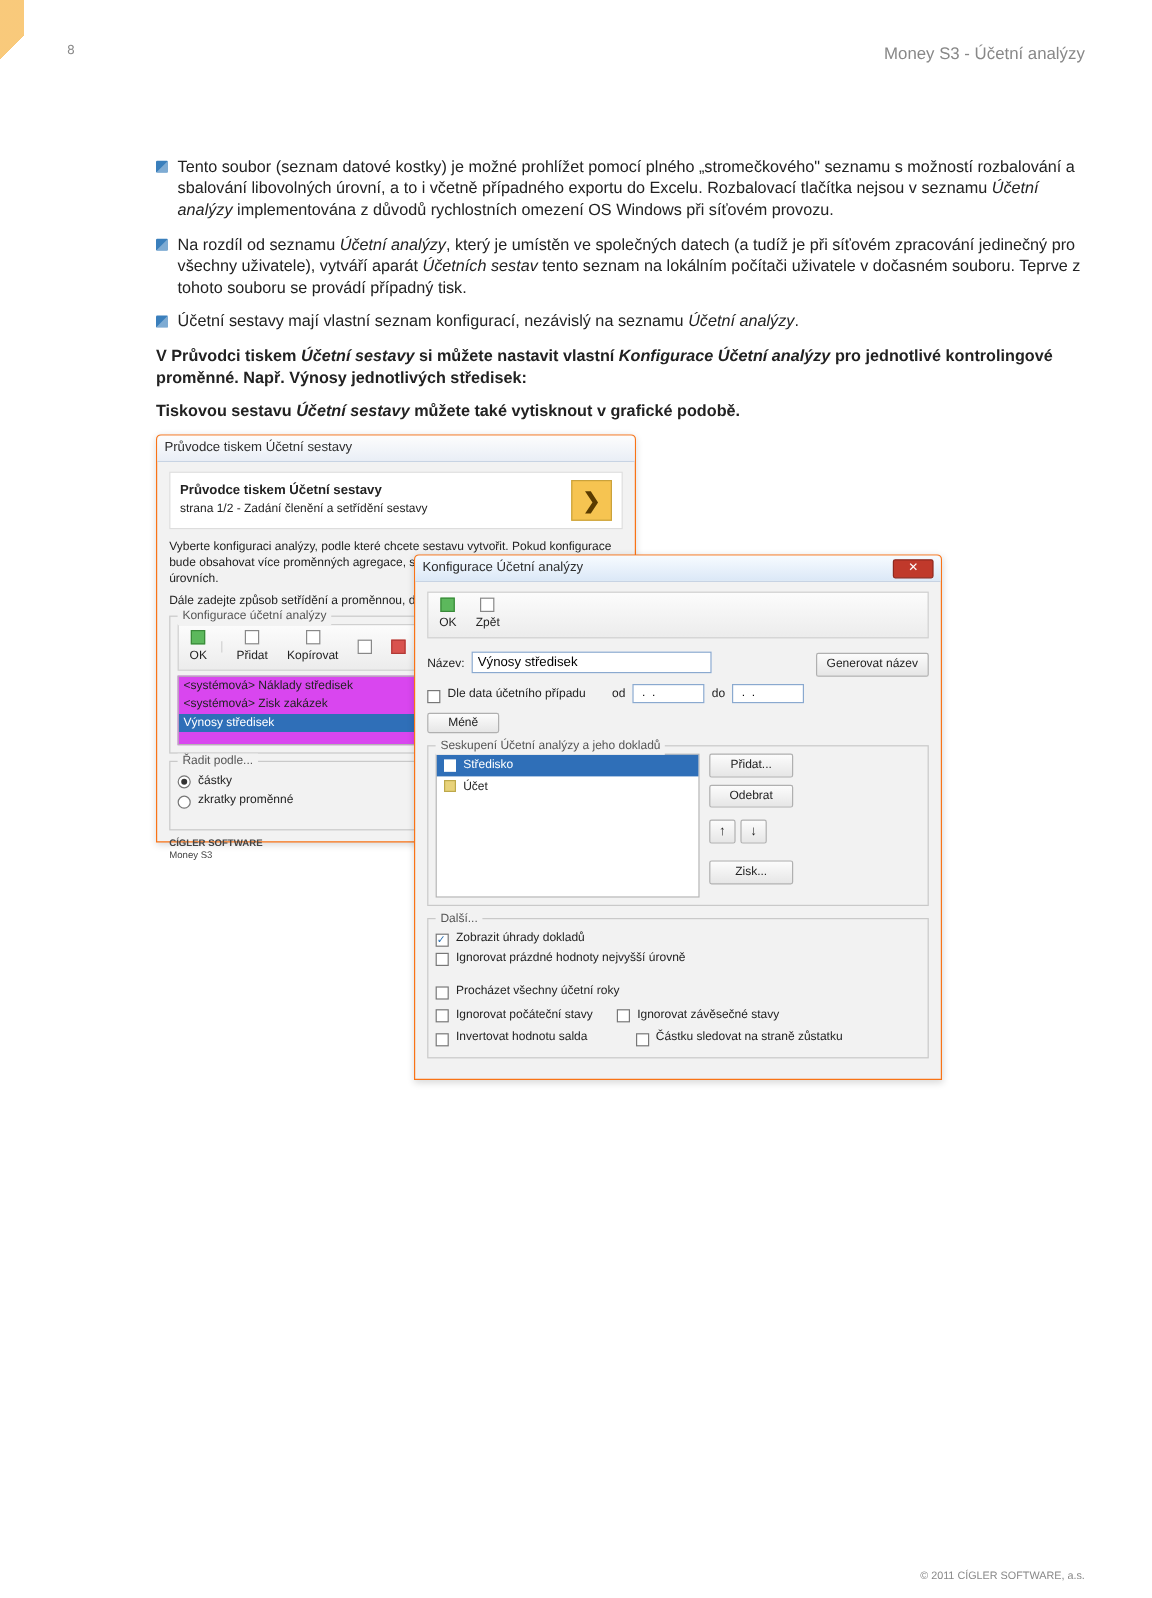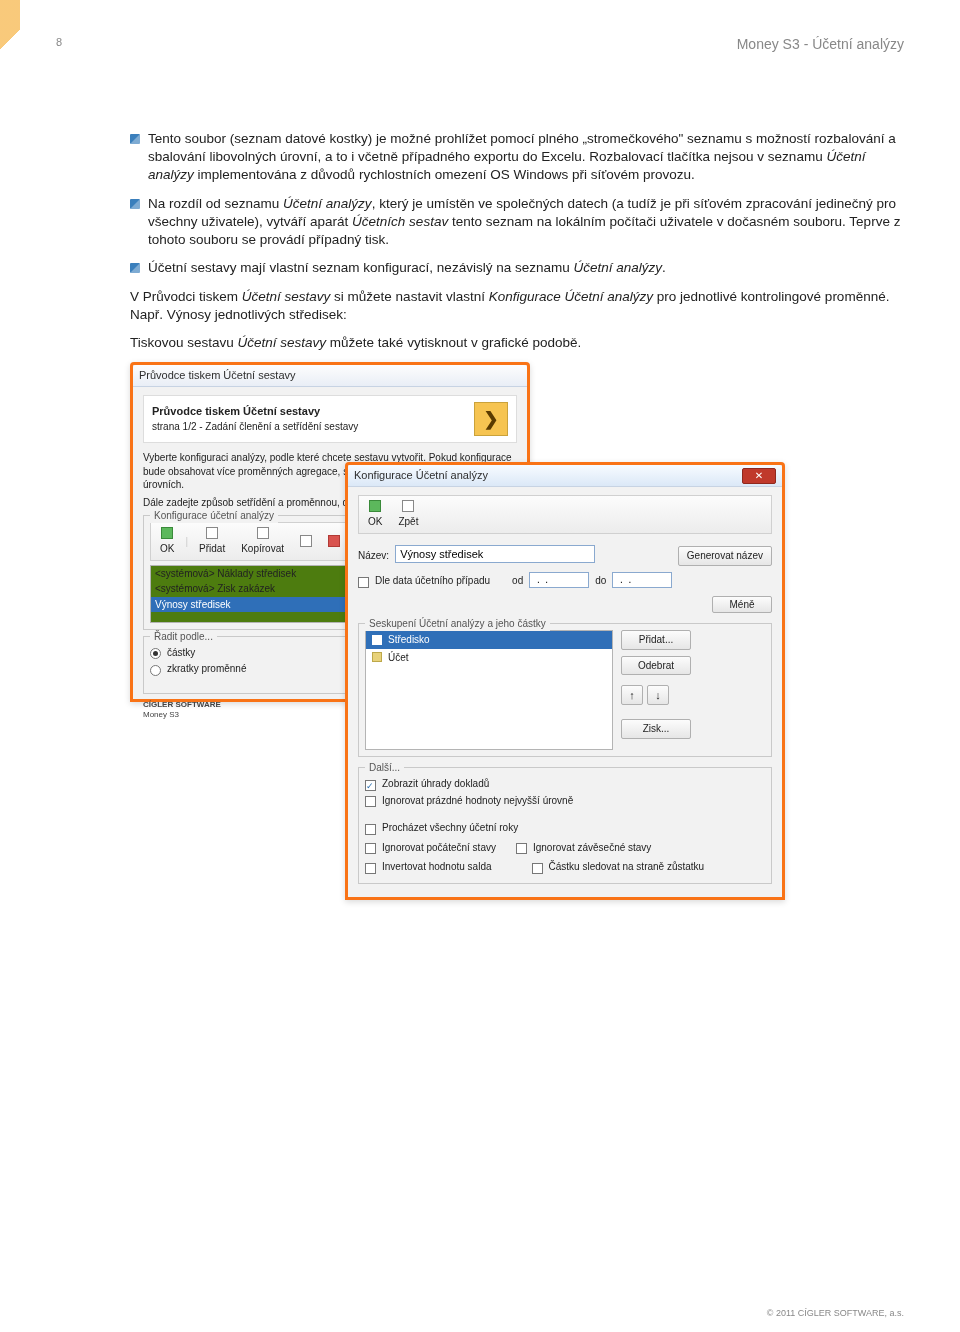--- a/index.html
+++ b/index.html
@@ -56,35 +56,35 @@
   .bullet-item::after {
     content: "";
     position: absolute;
     left: 0; top: 4px;
     width: 0; height: 0;
     border-style: solid;
     border-width: 0 0 10px 10px;
     border-color: transparent transparent #fff transparent;
     opacity: 0.35;
   }
-  .para { margin-bottom: 10px; }
+  .para { margin-bottom: 10px; font-weight: bold; }
   em { font-style: italic; }
 
   
   .screenshot-wrap {
     position: relative;
     margin-top: 8px;
     width: 760px;
     height: 540px;
   }
 
   
   .win {
     position: absolute;
-    border: 3px solid #f97316;
+    border: 1px solid #f97316;
     border-radius: 4px 4px 0 0;
     background: #f2f2f2;
     box-shadow: 0 2px 6px rgba(0,0,0,0.15);
     font-size: 11px;
     color: #222;
   }
   .win-title {
     background: linear-gradient(#fdfdfd,#e9eef6);
     border-bottom: 1px solid #c7d3e3;
     padding: 3px 6px;
@@ -146,21 +146,21 @@
     padding: 1px 4px;
     cursor: pointer;
     flex-direction: column;
   }
   .icon-sq {
     display: inline-block; width: 12px; height: 12px;
     border: 1px solid #888; background: #fff;
   }
   .listbox {
     border: 1px solid #b4b4b4;
-    background: #4d7c0f;
+    background: #d946ef;
     height: 58px;
     font-size: 10px;
     overflow: hidden;
   }
   .listbox .row { padding: 1px 4px; }
   .listbox .sel { background: #2f6fb8; color: #fff; }
 
   .row-inline { display: flex; align-items: flex-end; gap: 6px; font-size: 10px; margin: 3px 0; }
   .chk { width: 11px; height: 11px; border: 1px solid #777; background: #fff; display: inline-block; }
   .chk.on::after { content: "✓"; font-size: 9px; color: #2a6fb0; position: relative; top: -2px; left: 0px; }
@@ -203,21 +203,21 @@
     padding: 2px 4px;
     font-size: 11px;
     height: 18px;
   }
   .input.date { width: 60px; font-size: 10px; height: 16px; }
   .input.name { width: 200px; }
   .group-list {
     border: 1px solid #b4b4b4;
     background: #fff;
     height: 120px;
-    width: 248px;
+    width: 220px;
     font-size: 10px;
   }
   .group-list .gi { padding: 2px 6px; display: flex; align-items: center; gap: 6px; }
   .group-list .gi.sel { background: #2f6fb8; color: #fff; }
   .iconbtn {
     width: 22px; height: 20px;
     border: 1px solid #b0b0b0;
     background: linear-gradient(#fcfcfc,#e6e6e6);
     display: inline-flex; align-items: center; justify-content: center;
     font-size: 11px;
@@ -362,26 +362,26 @@
         <div class="row-inline" style="margin-top:6px;">
           <span class="chk"></span>
           <span>Dle data účetního případu</span>
           <span style="width:10px"></span>
           <span>od</span>
           <input class="input date" value=" .  ." style="">
           <span>do</span>
           <input class="input date" value=" .  ." style="">
         </div>
 
-        <div style="text-align:right; margin-top:8px;">
+        <div style="margin-top:8px;">
           <span class="btn sm">Méně</span>
         </div>
 
         <div class="groupbox" style="margin-top:10px;">
-          <span class="legend">Seskupení Účetní analýzy a jeho částky</span>
+          <span class="legend">Seskupení Účetní analýzy a jeho dokladů</span>
           <div class="flexrow">
             <div class="group-list">
               <div class="gi sel">
                   <span style="width:10px;height:10px;background:#fff;border:1px solid #fff;display:inline-block"></span>
                   <span>Středisko</span>
                 </div>
               <div class="gi">
                   <span style="width:10px;height:10px;background:#e8d27a;border:1px solid #bda84a;display:inline-block"></span>
                   <span>Účet</span>
                 </div>

